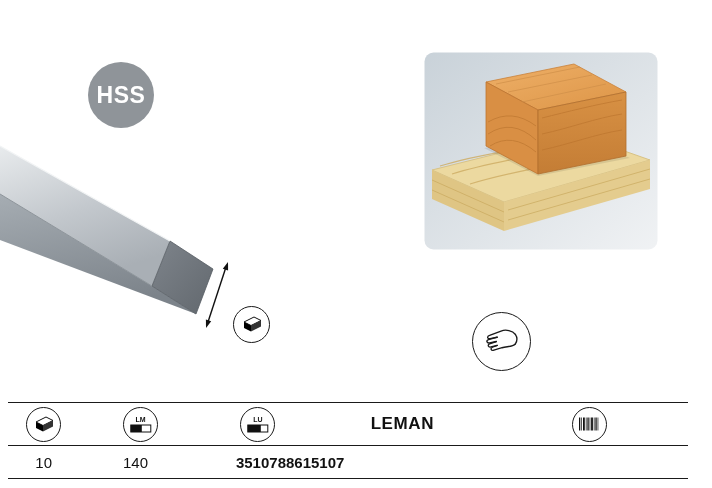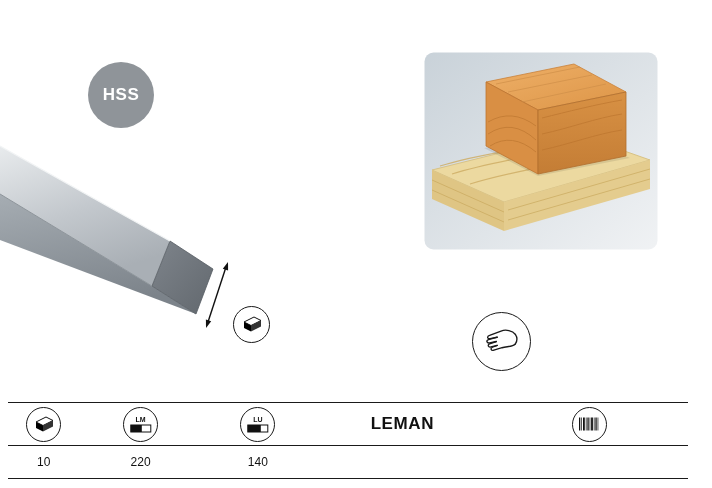--- a/index.html
+++ b/index.html
@@ -1,36 +1,36 @@
 <!DOCTYPE html>
 <html><head>
 <meta charset="utf-8">
 <style>
   * { margin:0; padding:0; box-sizing:border-box; }
   html, body { width:712px; height:488px; background:#ffffff; font-family:"Liberation Sans", sans-serif; }
   .page { position:relative; width:712px; height:488px; overflow:hidden; background:#fff; }
 
   .hss-badge { position:absolute; left:88px; top:62px; width:66px; height:66px; border-radius:50%;
                background:#8f9499; display:flex; align-items:center; justify-content:center; }
-  .hss-badge span { color:#fff; font-weight:bold; font-size:17px; letter-spacing:.5px; }
+  .hss-badge span { color:#fff; font-weight:bold; font-size:23px; letter-spacing:.5px; }
 
   .steel-svg { position:absolute; left:0; top:128px; }
 
   .dim-icon { position:absolute; left:233px; top:306px; width:37px; height:37px; border:1.6px solid #1a1a1a;
               border-radius:50%; background:#fff; display:flex; align-items:center; justify-content:center; }
 
   .wood-photo { position:absolute; left:424px; top:52px; width:234px; height:198px; }
 
   .hand-icon { position:absolute; left:472px; top:312px; width:59px; height:59px; border:1.6px solid #1a1a1a;
                border-radius:50%; background:#fff; display:flex; align-items:center; justify-content:center; }
 
   .spec-table { position:absolute; left:8px; right:24px; top:402px; }
   .t-row { display:flex; align-items:center; }
   .t-head { height:44px; border-top:1.6px solid #1a1a1a; border-bottom:1.2px solid #1a1a1a; }
-  .t-body { height:33px; border-bottom:1.6px solid #1a1a1a; font-size:12px; color:#111; }
+  .t-body { height:33px; border-bottom:1.6px solid #1a1a1a; font-size:15px; color:#111; }
   .t-cell { display:flex; align-items:center; justify-content:center; }
   .c1 { width:10.5%; } .c2 { width:18%; } .c3 { width:16.5%; } .c4 { width:26%; } .c5 { width:29%; }
 
   .icon-circle { width:35px; height:35px; border:1.5px solid #1a1a1a; border-radius:50%; background:#fff;
                  display:flex; flex-direction:column; align-items:center; justify-content:center; gap:1px; }
   .icon-circle .lbl { font-size:7px; font-weight:bold; line-height:1; color:#111; }
 
   .brand { font-weight:bold; font-size:17px; letter-spacing:.6px; color:#111; }
   .ean { font-weight:bold; }
 </style>
@@ -202,18 +202,18 @@
               <rect x="17.4" y="0.5" width="1.3" height="13"></rect>
               <rect x="19.6" y="0.5" width="0.7" height="13"></rect>
             </g>
           </svg>
         </span>
       </div>
     </div>
 
     <div class="t-row t-body">
       <div class="t-cell c1">10</div>
-      <div class="t-cell c2">220</div>
       <div class="t-cell c3">140</div>
+      <div class="t-cell c5 ean">3510788615107</div>
     </div>
   </div>
 
 </div>
 
 </body></html>

